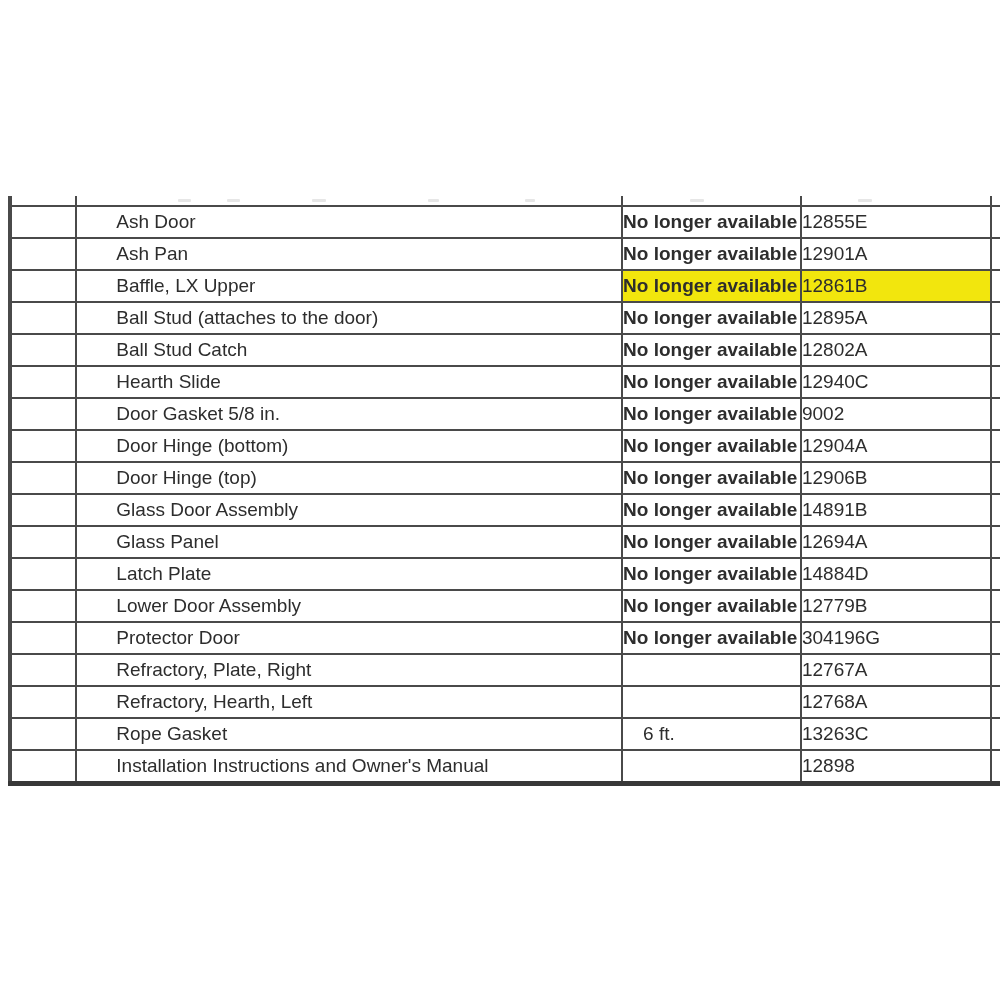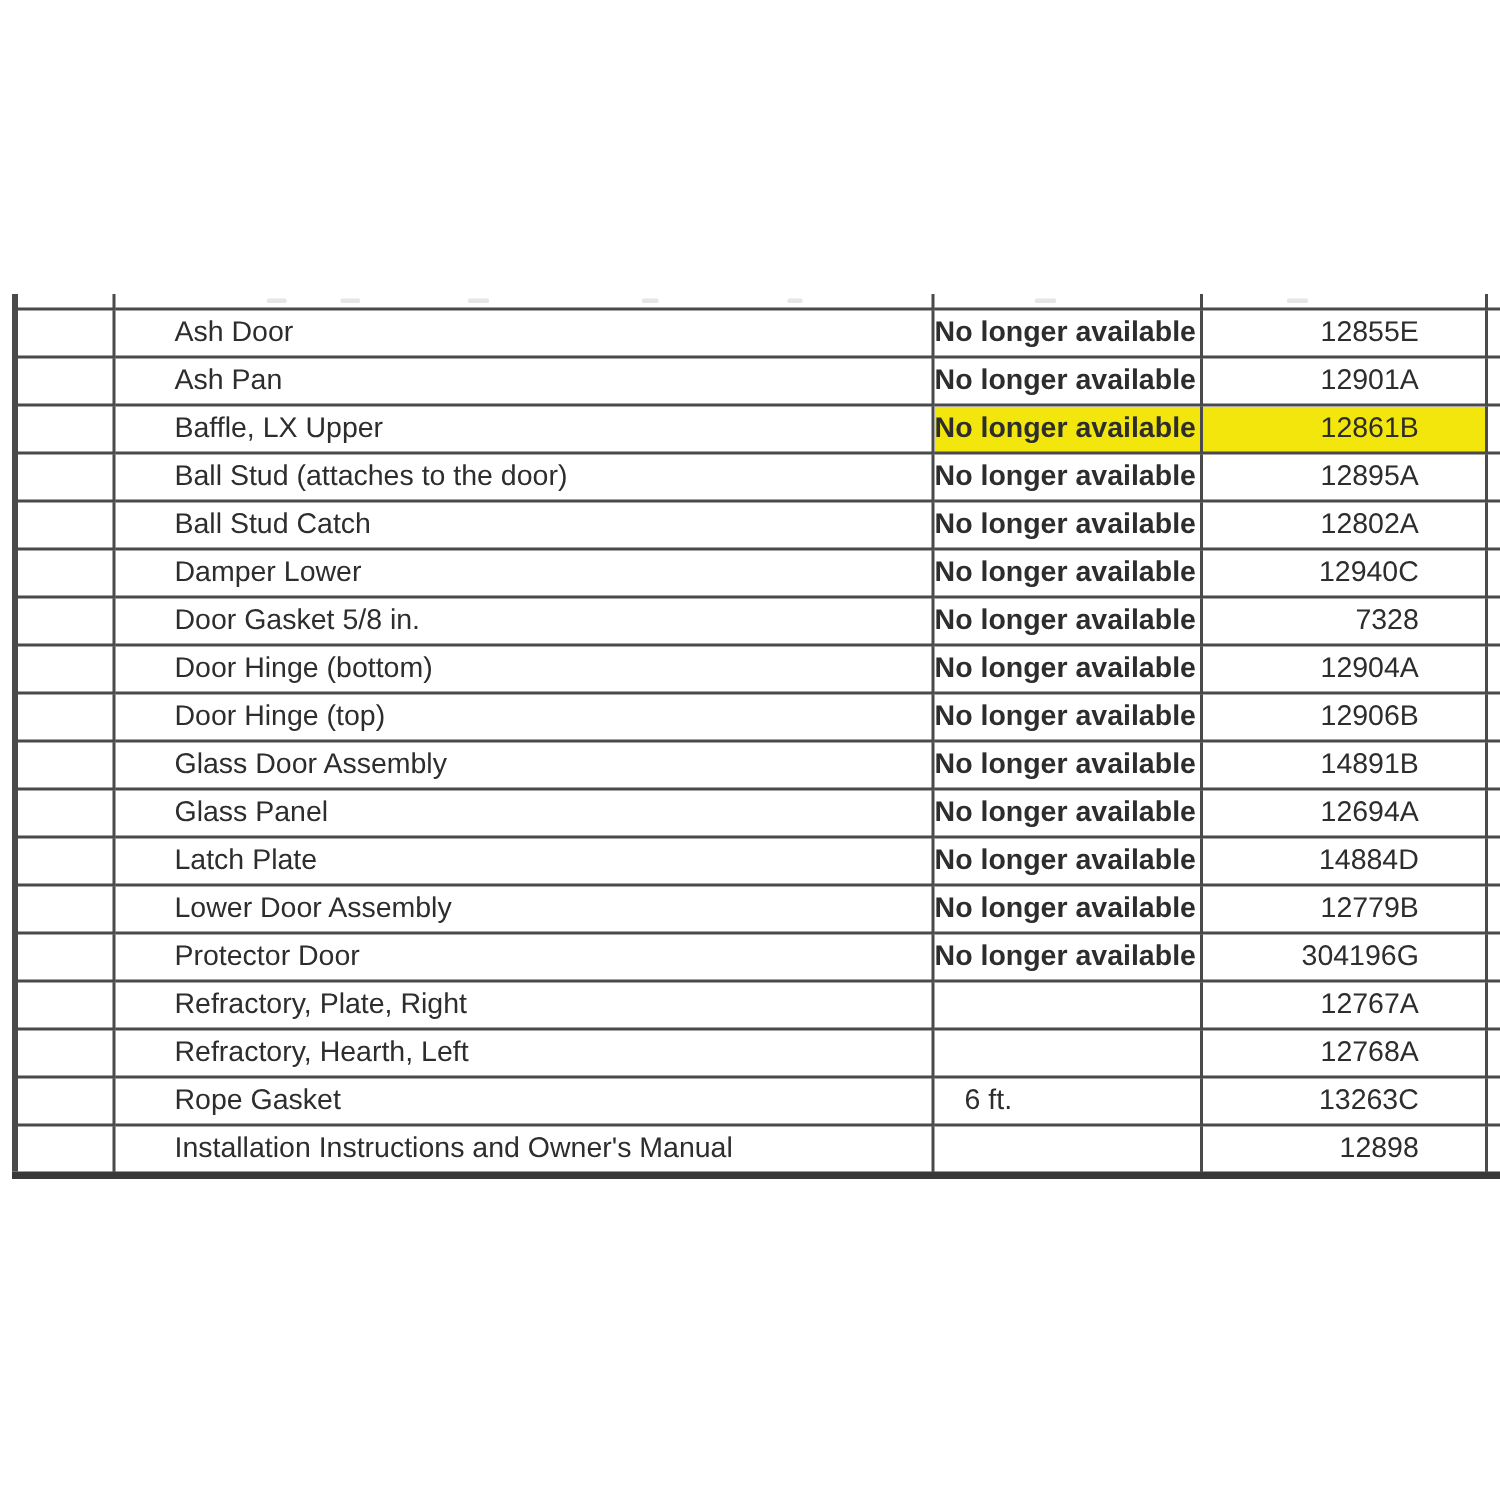--- a/index.html
+++ b/index.html
@@ -23,21 +23,21 @@
   }
   table.parts td{
     border:2px solid var(--border);
     height:30px;vertical-align:middle;
     font-size:19px;line-height:30px;white-space:nowrap;overflow:hidden;
     background:#ffffff;
   }
   td.c-desc{padding-left:39px;text-align:left;}
   td.c-avail{font-weight:bold;font-size:18px;}
   td.c-avail.plain{font-weight:normal;font-size:19px;text-align:left;padding-left:20px;}
-  td.c-part{text-align:right;padding-right:44px;padding-left:36px;}
+  td.c-part{text-align:left;padding-right:44px;}
   tr.hl td.c-avail, tr.hl td.c-part{background:var(--hl);}
   tr.cropped td{border-top:none;}
   .remnant{
     position:absolute;top:3px;height:3px;background:#d2d2d2;opacity:.55;
     border-radius:1px;
   }
 </style>
 </head>
 <body>
 
@@ -89,30 +89,30 @@
   </tr>
         <tr>
     <td class="c-ref"></td>
     <td class="c-desc">Ball Stud Catch</td>
     <td class="c-avail">No longer available</td>
     <td class="c-part">12802A</td>
     <td class="c-stub"></td>
   </tr>
         <tr>
     <td class="c-ref"></td>
-    <td class="c-desc">Damper Lower</td>
+    <td class="c-desc">Hearth Slide</td>
     <td class="c-avail">No longer available</td>
     <td class="c-part">12940C</td>
     <td class="c-stub"></td>
   </tr>
         <tr>
     <td class="c-ref"></td>
     <td class="c-desc">Door Gasket 5/8 in.</td>
     <td class="c-avail">No longer available</td>
-    <td class="c-part">7328</td>
+    <td class="c-part">9002</td>
     <td class="c-stub"></td>
   </tr>
         <tr>
     <td class="c-ref"></td>
     <td class="c-desc">Door Hinge (bottom)</td>
     <td class="c-avail">No longer available</td>
     <td class="c-part">12904A</td>
     <td class="c-stub"></td>
   </tr>
         <tr>

